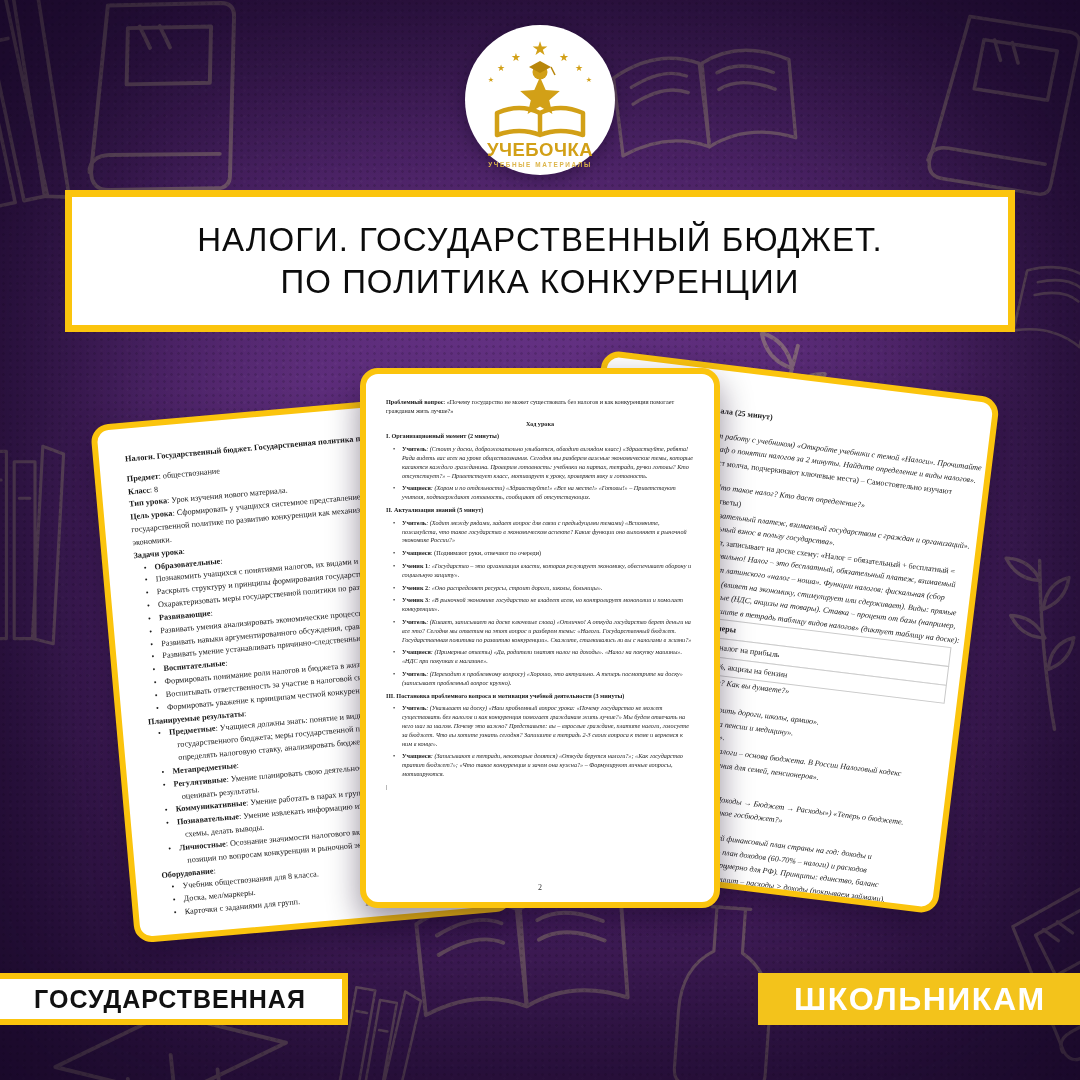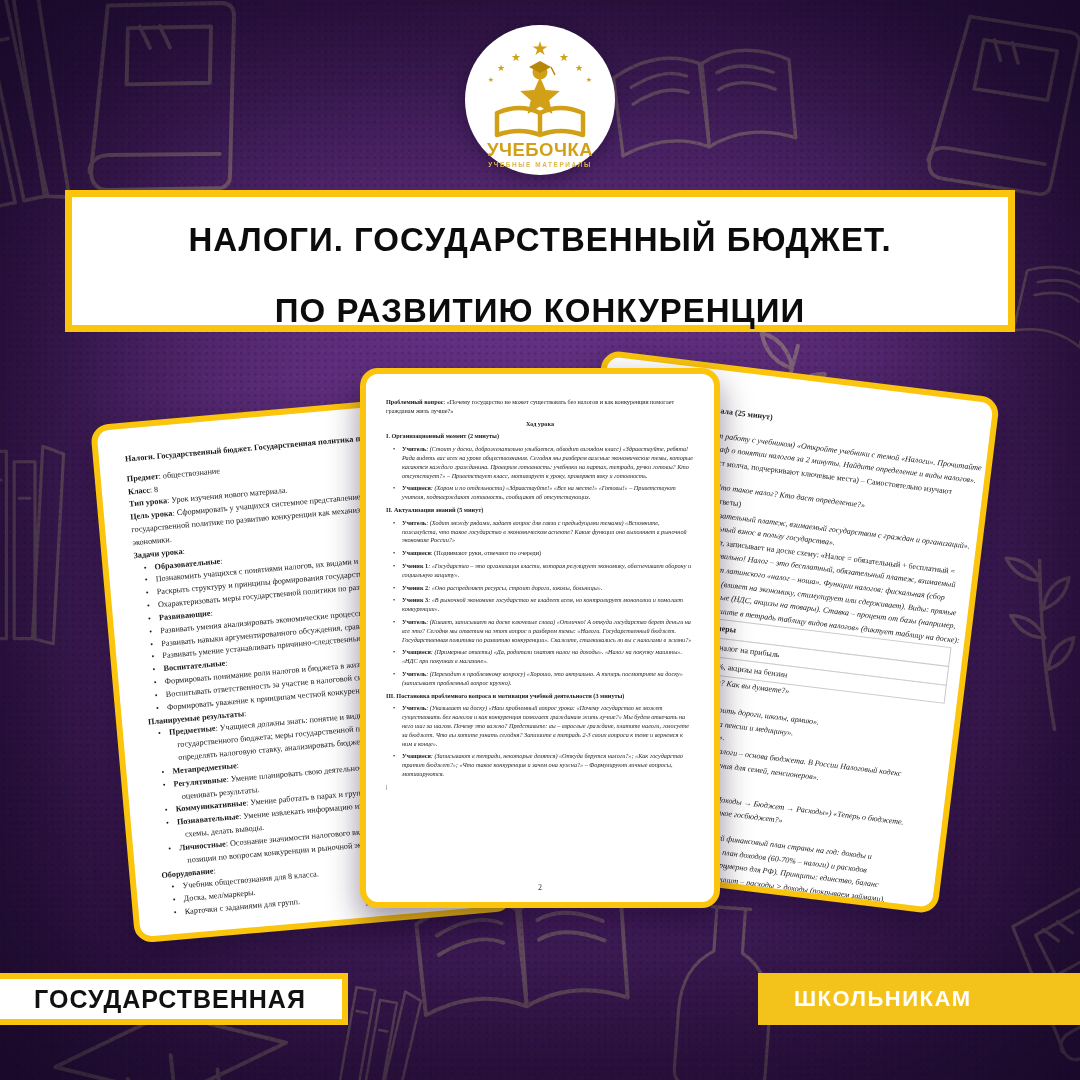--- a/index.html
+++ b/index.html
@@ -31,22 +31,22 @@
     position:absolute; z-index:6; left:465px; top:25px; width:150px; height:150px;
     background:#fff; border-radius:50%; box-shadow:0 5px 16px rgba(15,4,28,.35);
   }
   
   .title-banner {
     position:absolute; z-index:6; left:65px; top:190px; width:950px; height:142px;
     background:#fff; border:7px solid #FBC40D; box-sizing:border-box;
     display:flex; flex-direction:column; align-items:center; justify-content:center;
   }
   .title-line {
-    font-weight:bold; font-size:33px; line-height:42px; letter-spacing:1px;
-    color:#0c0c0c; white-space:nowrap;margin-top:29px;
+    font-weight:normal; font-size:33px; line-height:42px; letter-spacing:1px;
+    color:#0c0c0c; white-space:nowrap;
   }
   
   .page {
     position:absolute; background:#fff; border:6px solid #FBC40D; border-radius:18px;
     box-sizing:border-box; overflow:hidden; box-shadow:0 14px 32px rgba(22,7,38,.45);
     font-family:"Liberation Serif", serif; color:#1a1a1a;
   }
   .page-left  { z-index:2; left:112px; top:408px; width:380px; height:520px; transform:rotate(-5deg); }
   .page-center{ z-index:3; left:360px; top:368px; width:360px; height:540px; }
   .page-right { z-index:2; left:570px; top:372px; width:400px; height:520px; transform:rotate(7deg); }
@@ -80,21 +80,21 @@
     position:absolute; z-index:6; left:-8px; top:973px; width:356px; height:52px;
     background:#fff; border:6px solid #FBC40D; box-sizing:border-box;
     display:flex; align-items:center; justify-content:center;
   }
   .badge-subject .txt { font-weight:bold; font-size:25px; letter-spacing:1px; color:#111; white-space:nowrap; }
   .badge-audience {
     position:absolute; z-index:6; left:758px; top:973px; width:330px; height:52px;
     background:#F3C31B; display:flex; align-items:center; justify-content:flex-start;
     padding-left:36px; box-sizing:border-box;
   }
-  .badge-audience .txt { font-weight:bold; font-size:22px; letter-spacing:1.5px; color:#fff; white-space:nowrap; }
+  .badge-audience .txt { font-weight:bold; font-size:32px; letter-spacing:1.5px; color:#fff; white-space:nowrap; }
 </style>
 </head>
 <body>
 
 <div class="canvas">
 
   <svg width="0" height="0" style="position:absolute">
     <defs>
       <symbol id="d-book" viewBox="0 0 120 140">
         <path d="M24 20 L92 9 q8 -1 9 7 l11 96 q1 8 -7 9 l-64 10 q-11 2 -13 -9 z"></path>
@@ -192,21 +192,21 @@
         <path d="M32 88 Q55 78 75 88 Q95 78 118 88 L118 110 Q95 102 75 110 Q55 102 32 110 Z"></path>
         <path d="M75 88 L75 110"></path>
       </g>
       <text x="75" y="131" text-anchor="middle" font-size="18.5" font-weight="bold" letter-spacing="0.5" fill="#D2A017" font-family="Liberation Sans, sans-serif">УЧЕБОЧКА</text>
       <text x="75" y="142" text-anchor="middle" font-size="6.4" font-weight="bold" letter-spacing="1.6" fill="#DDB54A" font-family="Liberation Sans, sans-serif">УЧЕБНЫЕ МАТЕРИАЛЫ</text>
     </svg>
   </div>
 
   <div class="title-banner">
     <div class="title-line">НАЛОГИ. ГОСУДАРСТВЕННЫЙ БЮДЖЕТ.</div>
-    <div class="title-line">ПО РАЗВИТИЮ КОНКУРЕНЦИИ</div>
+    <div class="title-line">ПО ПОЛИТИКА КОНКУРЕНЦИИ</div>
   </div>
 
   <div class="page page-left">
     <div class="content">
         <div class="ln title"><b>Налоги. Государственный бюджет. Государственная политика по развити</b></div>
         <div class="ln p"><b>Предмет</b><span>: обществознание</span></div>
         <div class="ln p"><b>Класс</b><span>: 8</span></div>
         <div class="ln p"><b>Тип урока</b><span>: Урок изучения нового материала.</span></div>
         <div class="ln p"><b>Цель урока</b><span>: Сформировать у учащихся системное представление о налогах</span></div>
         <div class="ln p"><span>государственной политике по развитию конкуренции как механизмах госуд</span></div>

